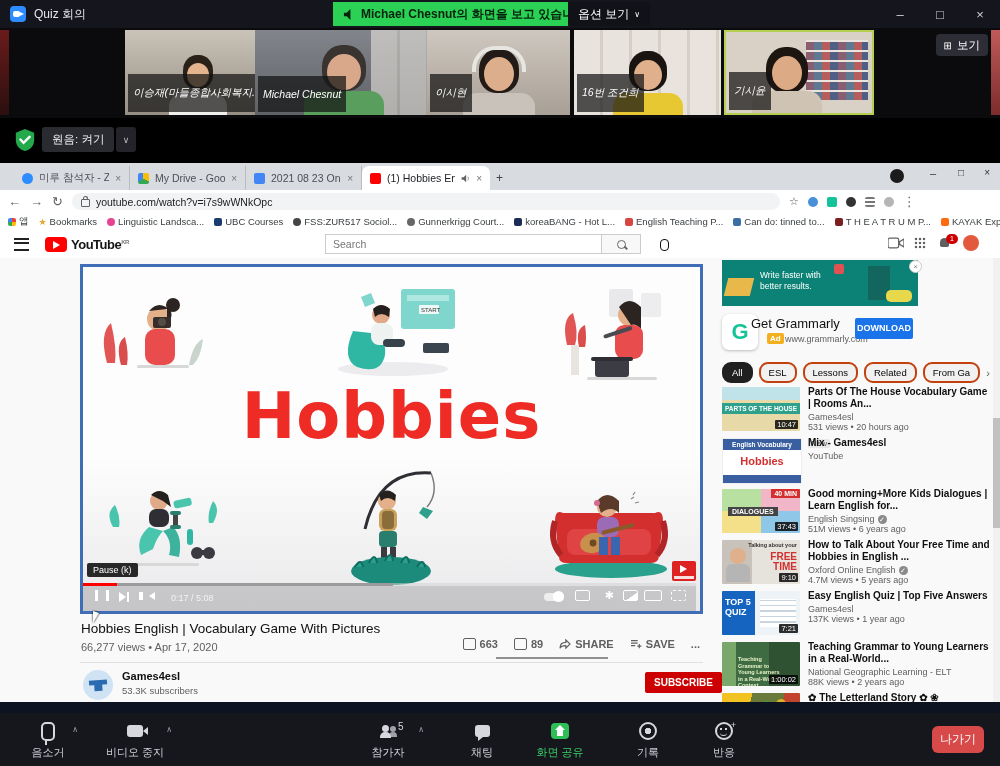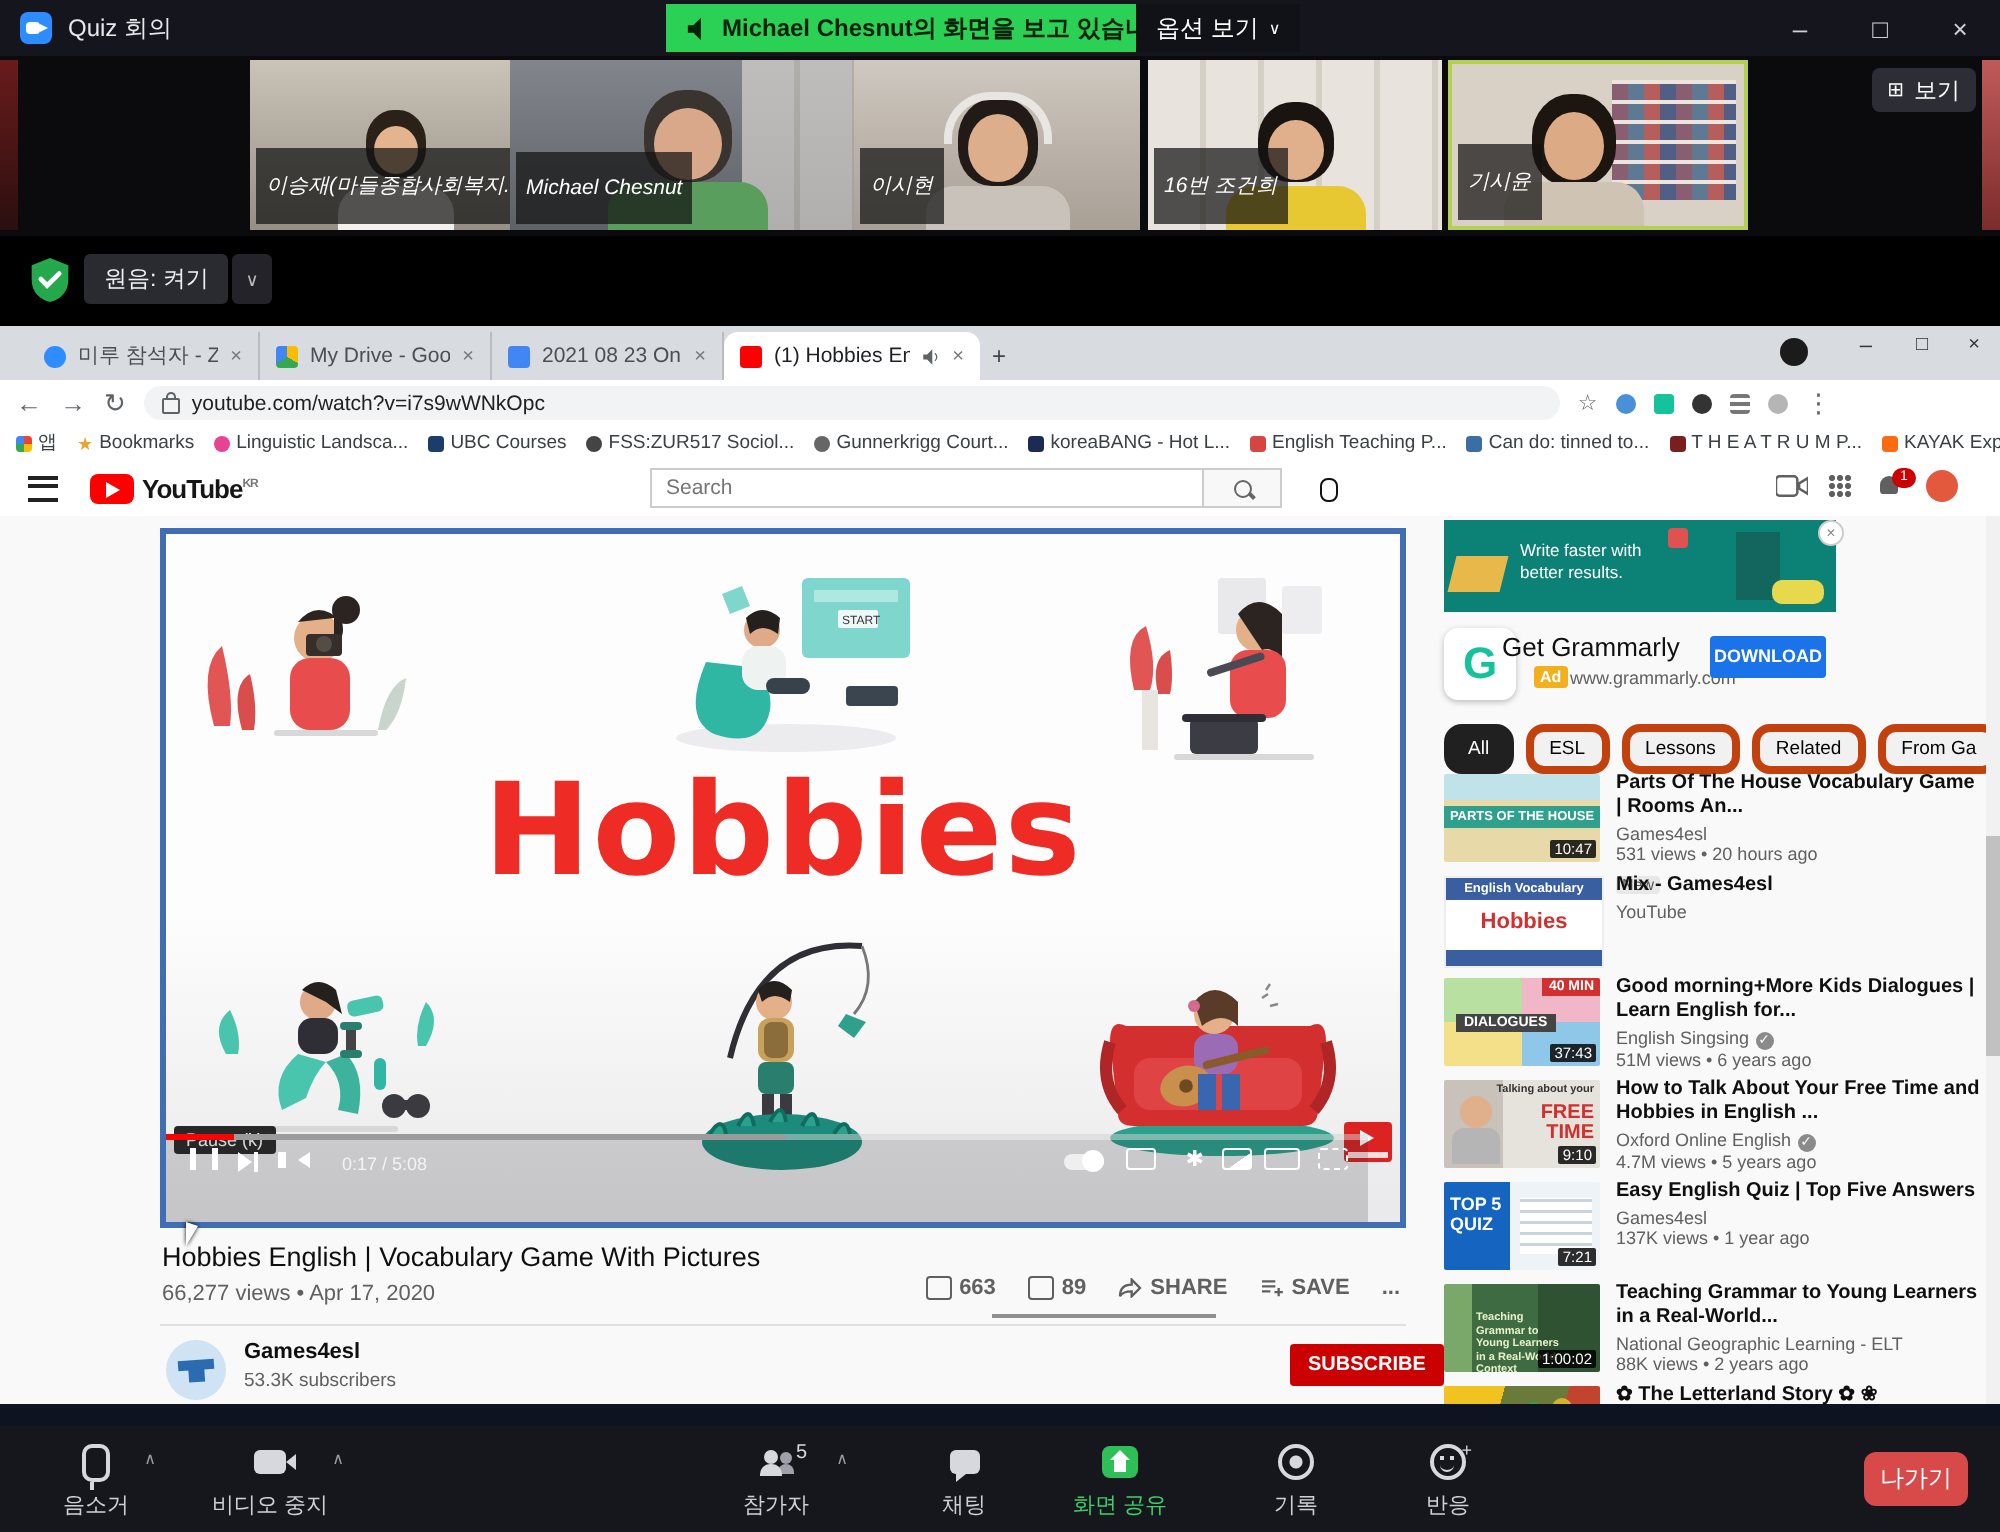--- a/index.html
+++ b/index.html
@@ -69,21 +69,21 @@
   .hico{position:absolute;color:#606060;font-size:12px;}
   .bell{position:absolute;left:938px;top:7px;width:13px;height:13px;}
   .bell:before{content:"";position:absolute;left:2px;top:1px;width:9px;height:9px;background:#606060;border-radius:5px 5px 2px 2px;}
   .nbadge{position:absolute;left:946px;top:4px;min-width:10px;height:10px;border-radius:5px;background:#c00;color:#fff;font-size:7px;text-align:center;line-height:10px;padding:0 1px;}
   .pav{position:absolute;left:963px;top:5px;width:16px;height:16px;border-radius:50%;background:#e2593d;}
   #ytbody{position:absolute;top:95px;left:0;right:0;height:444px;background:#f9f9f9;overflow:hidden;}
   
   #player{position:absolute;left:80px;top:6px;width:623px;height:350px;background:linear-gradient(180deg,#fdfdfd 55%,#e9e9eb);border:3px solid #3f6db6;box-sizing:border-box;}
   #headline{position:absolute;left:0;right:0;top:112px;text-align:center;font-size:64px;font-weight:bold;color:#ee2b24;letter-spacing:1px;font-family:"DejaVu Sans",sans-serif;}
   .illus{position:absolute;}
-  #ctrlbar{position:absolute;left:0;right:16px;bottom:0;height:44px;background:rgba(40,40,45,.18);}
+  #ctrlbar{position:absolute;left:0;right:4px;bottom:0;height:28px;background:rgba(40,40,45,.18);}
   #pbar{position:absolute;left:0;right:0;top:0;height:3px;background:rgba(255,255,255,.4);}
   #pbuf{position:absolute;left:0;top:0;height:3px;width:310px;background:#9b9b9b;}
   #pred{position:absolute;left:0;top:0;height:3px;width:34px;background:#f00;}
   .cico{position:absolute;top:7px;color:#fff;}
   .pausebars{width:8px;height:11px;border-left:3px solid #fff;border-right:3px solid #fff;}
   .nexti{width:0;height:0;border-left:7px solid #fff;border-top:5px solid transparent;border-bottom:5px solid transparent;position:relative;}
   .nexti:after{content:"";position:absolute;left:1px;top:-5px;width:2px;height:10px;background:#fff;}
   .spk{width:0;height:0;border-top:4px solid transparent;border-bottom:4px solid transparent;border-right:6px solid #fff;position:relative;}
   .spk:before{content:"";position:absolute;left:-10px;top:-4px;width:4px;height:8px;background:#fff;}
   .timec{font-size:9px;color:#f3f3f3;}
@@ -112,21 +112,21 @@
   #adban{position:absolute;left:9px;top:2px;width:196px;height:46px;background:#0c8276;overflow:hidden;}
   #adban .adtxt{position:absolute;left:38px;top:10px;font-size:8.5px;color:#fff;line-height:11px;}
   .adshape{position:absolute;background:#e8b84b;}
   #adclose{position:absolute;left:196px;top:2px;width:11px;height:11px;border-radius:50%;color:#888;font-size:8px;text-align:center;line-height:11px;background:#fff;border:1px solid #ccc;}
   #glogo{position:absolute;left:9px;top:56px;width:36px;height:36px;border-radius:7px;background:#fff;box-shadow:0 1px 3px rgba(0,0,0,.25);color:#15c39a;font-size:22px;font-weight:bold;text-align:center;line-height:36px;}
   #adtitle{position:absolute;left:38px;top:58px;font-size:13px;color:#111;}
   #adbadge{position:absolute;left:54px;top:75px;background:#f2b01e;color:#fff;font-size:8px;font-weight:bold;padding:1px 3px;border-radius:2px;}
   #adurl{position:absolute;left:72px;top:76px;font-size:9px;color:#606060;}
   #dlbtn{position:absolute;left:142px;top:60px;width:58px;height:21px;background:#1a73e8;border-radius:2px;color:#fff;font-size:9px;font-weight:bold;text-align:center;line-height:21px;}
   #chips{position:absolute;left:9px;top:104px;display:flex;gap:6px;align-items:center;}
-  .chip{height:17px;border-radius:9px;background:#f1f1f1;border:4px solid #c2410c;color:#030303;font-size:9.5px;display:flex;align-items:center;padding:0 8px;white-space:nowrap;}
+  .chip{height:17px;border-radius:9px;background:#f1f1f1;border:2px solid #c2410c;color:#030303;font-size:9.5px;display:flex;align-items:center;padding:0 8px;white-space:nowrap;}
   .chip.on{background:#202020;border-color:#202020;color:#fff;}
   .sugg{position:absolute;left:9px;width:268px;height:50px;}
   .sthumb{position:absolute;left:0;top:1px;width:78px;height:44px;background:#888;overflow:hidden;border-radius:1px;}
   .sdur{position:absolute;right:2px;bottom:2px;background:rgba(0,0,0,.82);color:#fff;font-size:7.5px;padding:0 2px;border-radius:1px;}
   .sinfo{position:absolute;left:86px;top:0;right:0;}
   .sttl{font-size:10px;font-weight:bold;color:#0f0f0f;line-height:12px;max-height:24px;overflow:hidden;}
   .schan{font-size:9px;color:#606060;margin-top:2px;}
   .smeta{font-size:9px;color:#606060;}
   .newb{display:inline-block;background:#e8e8e8;color:#555;font-size:8px;padding:0 3px;border-radius:2px;margin-top:2px;}
   .vfd{display:inline-block;width:9px;height:9px;border-radius:50%;background:#8a8a8a;color:#fff;font-size:7px;text-align:center;line-height:9px;margin-left:3px;}

